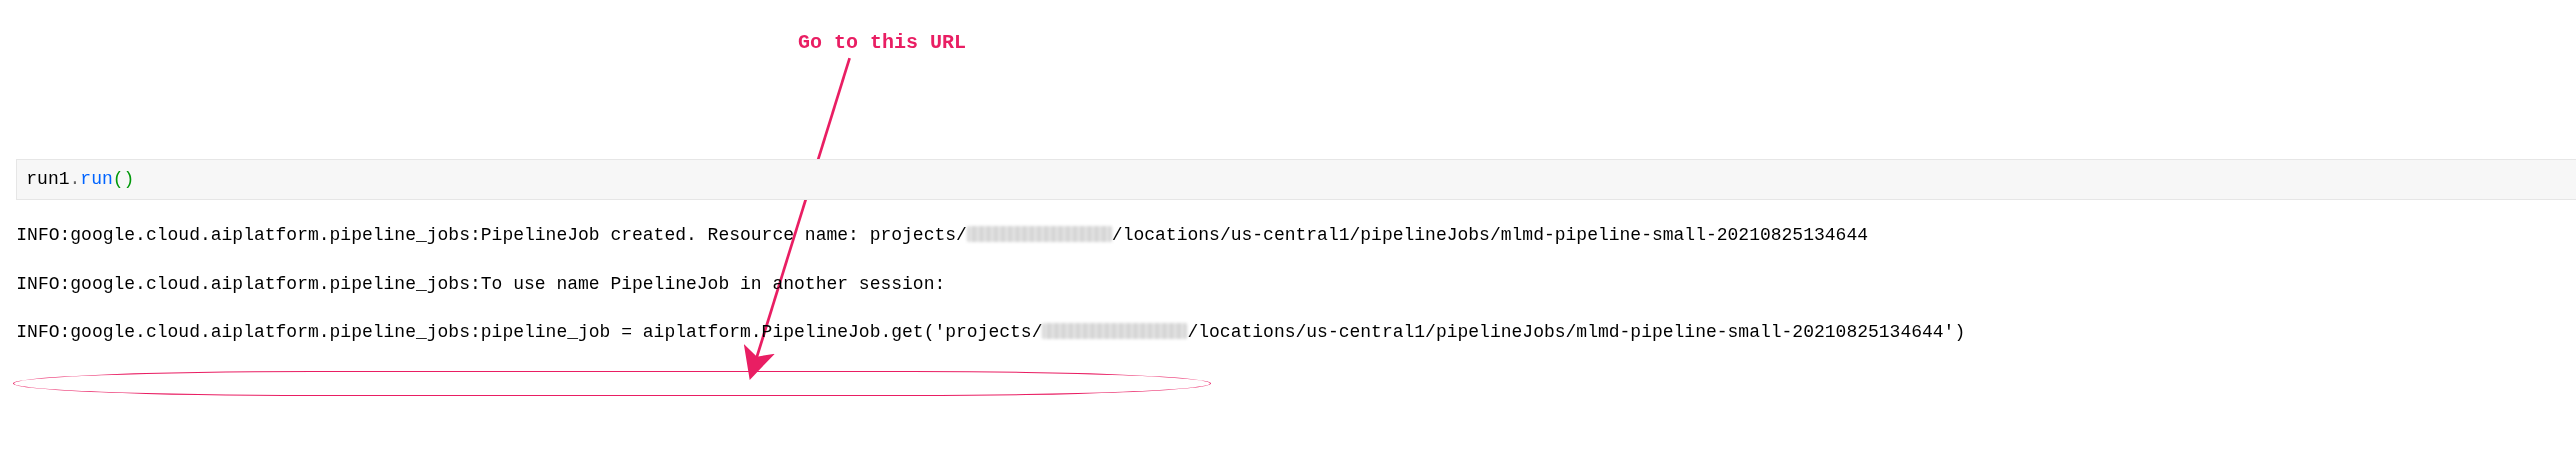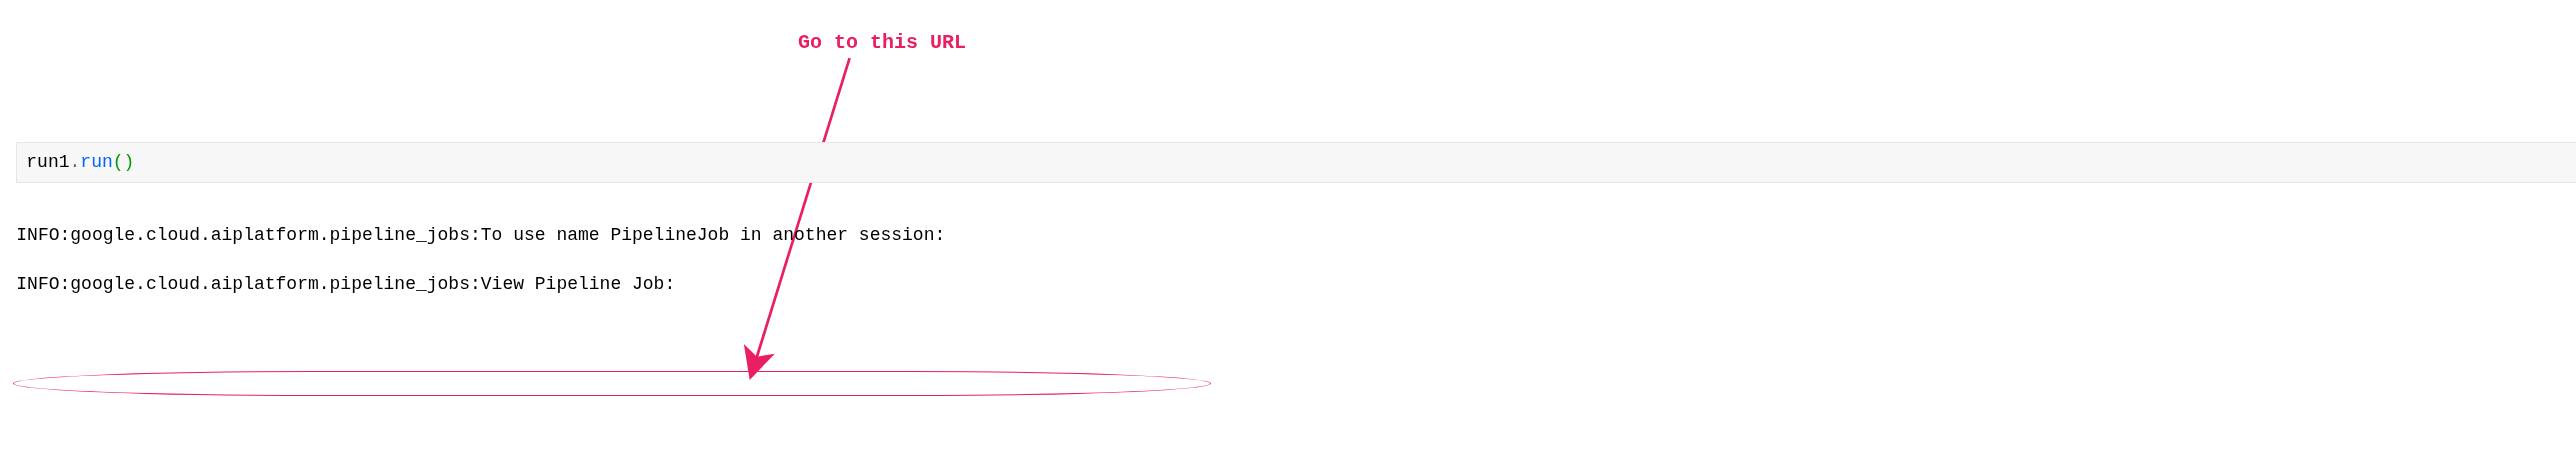--- a/index.html
+++ b/index.html
@@ -24,21 +24,21 @@
     color: #e91e63;
   }
   .arrow-svg {
     position: absolute;
     top: 49px;
     left: 741px;
     pointer-events: none;
   }
   .code-cell {
     position: absolute;
-    top: 142px;
+    top: 159px;
     left: 16.3px;
     right: 0;
     background: #f7f7f7;
     border: 0.9px solid #e6e6e6;
     border-right: none;
     padding: 7.2px 9px;
     white-space: pre;
   }
   .code-cell .obj { color: #000; }
   .code-cell .dot { color: #666; }
@@ -83,21 +83,22 @@
     <marker id="ah" markerWidth="12" markerHeight="12" refX="9" refY="6" orient="auto">
       <path d="M0,0 L12,6 L0,12 L3,6 Z" fill="#e91e63"></path>
     </marker>
   </defs>
   <line x1="120" y1="10" x2="12" y2="358" stroke="#e91e63" stroke-width="3" marker-end="url(#ah)"></line>
 </svg>
 
 <div class="code-cell"><span class="obj">run1</span><span class="dot">.</span><span class="method">run</span><span class="paren">()</span></div>
 
 <div class="output-block">
+<span class="line"><span>INFO:google.cloud.aiplatform.pipeline_jobs:PipelineJob created. Resource name: projects/</span><span class="redacted"></span><span>/locations/us-central1/pipelineJobs/mlmd-pipeline-small-20210825134644</span></span>
 <span class="line">INFO:google.cloud.aiplatform.pipeline_jobs:To use name PipelineJob in another session:</span>
-<span class="line">INFO:google.cloud.aiplatform.pipeline_jobs:View Pipeline Job:</span>
+<span class="line"><span>INFO:google.cloud.aiplatform.pipeline_jobs:pipeline_job = aiplatform.PipelineJob.get('projects/</span><span class="redacted"></span><span>/locations/us-central1/pipelineJobs/mlmd-pipeline-small-20210825134644')</span></span>
 
 
 
 </div>
 
 <div class="url-oval"></div>
 
 
 </body></html>

